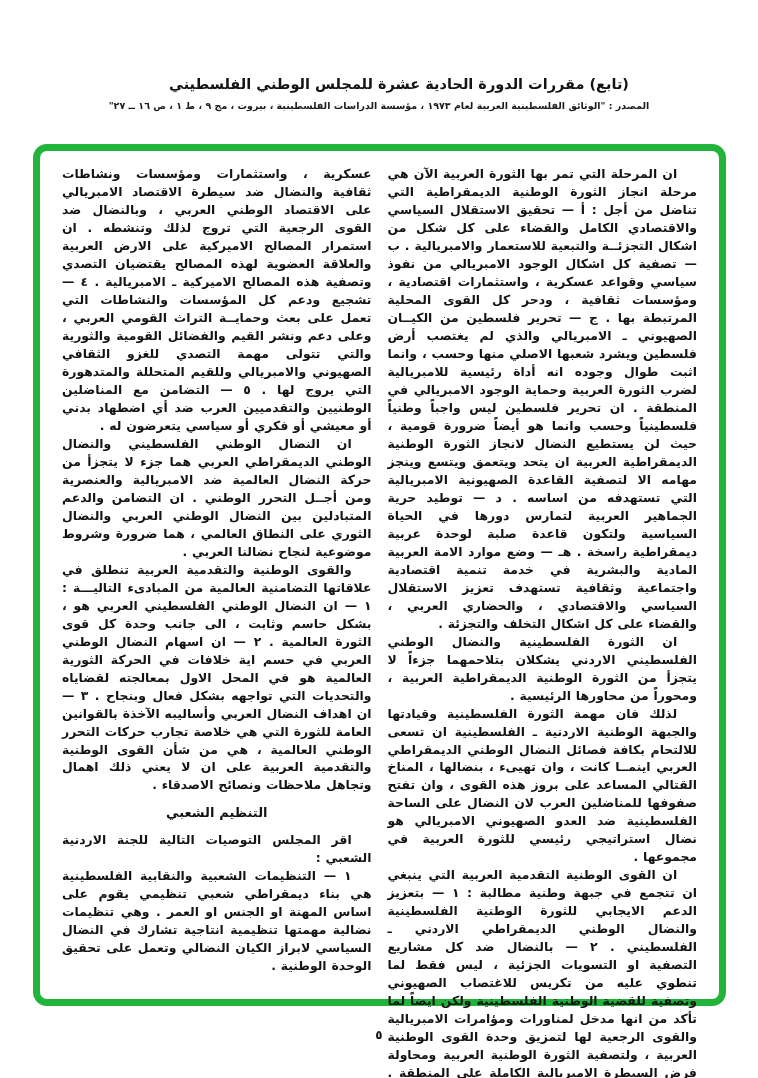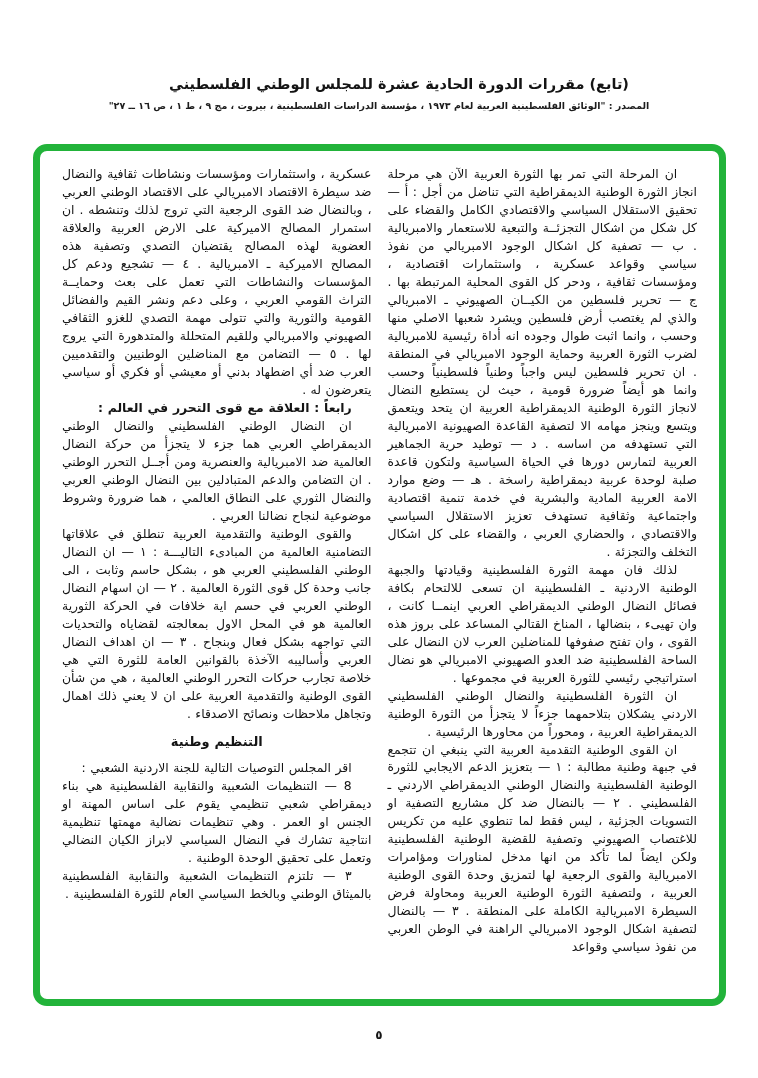--- a/index.html
+++ b/index.html
@@ -60,20 +60,21 @@
   .col {
     flex: 1 1 0;
     min-width: 0;
   }
   .col p {
     margin: 0;
     font-size: 12.4px;
     line-height: 1.45;
     text-align: justify;
     word-spacing: 0.5px;
+    font-weight: bold;
   }
   .col p.indent { text-indent: 1.6em; }
   .col p.h      { font-weight: bold; }
   .center-h {
     font-weight: bold;
     text-align: center !important;
     text-indent: 0 !important;
     margin: 10px 0 8px 0 !important;
     font-size: 13px !important;
   }
@@ -94,34 +95,32 @@
 
   <div class="doc-title">(تابع) مقررات الدورة الحادية عشرة للمجلس الوطني الفلسطيني</div>
 
   <div class="doc-source">المصدر : "الوثائق الفلسطينية العربية لعام ١٩٧٣ ، مؤسسة الدراسات الفلسطينية ، بيروت ، مج ٩ ، ط ١ ، ص ١٦ ــ ٢٧"</div>
 
   <div class="green-box">
     <div class="columns">
 
       <div class="col">
         <p class="indent">ان المرحلة التي تمر بها الثورة العربية الآن هي مرحلة انجاز الثورة الوطنية الديمقراطية التي تناضل من أجل : أ — تحقيق الاستقلال السياسي والاقتصادي الكامل والقضاء على كل شكل من اشكال التجزئــة والتبعية للاستعمار والامبريالية . ب — تصفية كل اشكال الوجود الامبريالي من نفوذ سياسي وقواعد عسكرية ، واستثمارات اقتصادية ، ومؤسسات ثقافية ، ودحر كل القوى المحلية المرتبطة بها . ج — تحرير فلسطين من الكيــان الصهيوني ـ الامبريالي والذي لم يغتصب أرض فلسطين ويشرد شعبها الاصلي منها وحسب ، وانما اثبت طوال وجوده انه أداة رئيسية للامبريالية لضرب الثورة العربية وحماية الوجود الامبريالي في المنطقة . ان تحرير فلسطين ليس واجباً وطنياً فلسطينياً وحسب وانما هو أيضاً ضرورة قومية ، حيث لن يستطيع النضال لانجاز الثورة الوطنية الديمقراطية العربية ان يتحد ويتعمق ويتسع وينجز مهامه الا لتصفية القاعدة الصهيونية الامبريالية التي تستهدفه من اساسه . د — توطيد حرية الجماهير العربية لتمارس دورها في الحياة السياسية ولتكون قاعدة صلبة لوحدة عربية ديمقراطية راسخة . هـ — وضع موارد الامة العربية المادية والبشرية في خدمة تنمية اقتصادية واجتماعية وثقافية تستهدف تعزيز الاستقلال السياسي والاقتصادي ، والحضاري العربي ، والقضاء على كل اشكال التخلف والتجزئة .</p>
+        <p class="indent">ان الثورة الفلسطينية والنضال الوطني الفلسطيني الاردني يشكلان بتلاحمهما جزءاً لا يتجزأ من الثورة الوطنية الديمقراطية العربية ، ومحوراً من محاورها الرئيسية .</p>
         <p class="indent">لذلك فان مهمة الثورة الفلسطينية وقيادتها والجبهة الوطنية الاردنية ـ الفلسطينية ان تسعى للالتحام بكافة فصائل النضال الوطني الديمقراطي العربي اينمــا كانت ، وان تهيىء ، بنضالها ، المناخ القتالي المساعد على بروز هذه القوى ، وان تفتح صفوفها للمناضلين العرب لان النضال على الساحة الفلسطينية ضد العدو الصهيوني الامبريالي هو نضال استراتيجي رئيسي للثورة العربية في مجموعها .</p>
-        <p class="indent">ان الثورة الفلسطينية والنضال الوطني الفلسطيني الاردني يشكلان بتلاحمهما جزءاً لا يتجزأ من الثورة الوطنية الديمقراطية العربية ، ومحوراً من محاورها الرئيسية .</p>
         <p class="indent">ان القوى الوطنية التقدمية العربية التي ينبغي ان تتجمع في جبهة وطنية مطالبة : ١ — بتعزيز الدعم الايجابي للثورة الوطنية الفلسطينية والنضال الوطني الديمقراطي الاردني ـ الفلسطيني . ٢ — بالنضال ضد كل مشاريع التصفية او التسويات الجزئية ، ليس فقط لما تنطوي عليه من تكريس للاغتصاب الصهيوني وتصفية للقضية الوطنية الفلسطينية ولكن ايضاً لما تأكد من انها مدخل لمناورات ومؤامرات الامبريالية والقوى الرجعية لها لتمزيق وحدة القوى الوطنية العربية ، ولتصفية الثورة الوطنية العربية ومحاولة فرض السيطرة الامبريالية الكاملة على المنطقة . ٣ — بالنضال لتصفية اشكال الوجود الامبريالي الراهنة في الوطن العربي من نفوذ سياسي وقواعد</p>
       </div>
 
       <div class="col">
         <p>عسكرية ، واستثمارات ومؤسسات ونشاطات ثقافية والنضال ضد سيطرة الاقتصاد الامبريالي على الاقتصاد الوطني العربي ، وبالنضال ضد القوى الرجعية التي تروج لذلك وتنشطه . ان استمرار المصالح الاميركية على الارض العربية والعلاقة العضوية لهذه المصالح يقتضيان التصدي وتصفية هذه المصالح الاميركية ـ الامبريالية . ٤ — تشجيع ودعم كل المؤسسات والنشاطات التي تعمل على بعث وحمايــة التراث القومي العربي ، وعلى دعم ونشر القيم والفضائل القومية والثورية والتي تتولى مهمة التصدي للغزو الثقافي الصهيوني والامبريالي وللقيم المتحللة والمتدهورة التي يروج لها . ٥ — التضامن مع المناضلين الوطنيين والتقدميين العرب ضد أي اضطهاد بدني أو معيشي أو فكري أو سياسي يتعرضون له .</p>
-        <p class="h indent">رابعاً : العلاقة مع قوى التحرر في العالم :</p>
         <p class="indent">ان النضال الوطني الفلسطيني والنضال الوطني الديمقراطي العربي هما جزء لا يتجزأ من حركة النضال العالمية ضد الامبريالية والعنصرية ومن أجــل التحرر الوطني . ان التضامن والدعم المتبادلين بين النضال الوطني العربي والنضال الثوري على النطاق العالمي ، هما ضرورة وشروط موضوعية لنجاح نضالنا العربي .</p>
         <p class="indent">والقوى الوطنية والتقدمية العربية تنطلق في علاقاتها التضامنية العالمية من المبادىء التاليـــة : ١ — ان النضال الوطني الفلسطيني العربي هو ، بشكل حاسم وثابت ، الى جانب وحدة كل قوى الثورة العالمية . ٢ — ان اسهام النضال الوطني العربي في حسم اية خلافات في الحركة الثورية العالمية هو في المحل الاول بمعالجته لقضاياه والتحديات التي تواجهه بشكل فعال وبنجاح . ٣ — ان اهداف النضال العربي وأساليبه الآخذة بالقوانين العامة للثورة التي هي خلاصة تجارب حركات التحرر الوطني العالمية ، هي من شأن القوى الوطنية والتقدمية العربية على ان لا يعني ذلك اهمال وتجاهل ملاحظات ونصائح الاصدقاء .</p>
-        <p class="center-h">التنظيم وطنية</p>
+        <p class="center-h">التنظيم الشعبي</p>
         <p class="indent">اقر المجلس التوصيات التالية للجنة الاردنية الشعبي :</p>
-        <p class="indent">8 — التنظيمات الشعبية والنقابية الفلسطينية هي بناء ديمقراطي شعبي تنظيمي يقوم على اساس المهنة او الجنس او العمر . وهي تنظيمات نضالية مهمتها تنظيمية انتاجية تشارك في النضال السياسي لابراز الكيان النضالي وتعمل على تحقيق الوحدة الوطنية .</p>
-        <p class="indent">٣ — تلتزم التنظيمات الشعبية والنقابية الفلسطينية بالميثاق الوطني وبالخط السياسي العام للثورة الفلسطينية .</p>
+        <p class="indent">١ — التنظيمات الشعبية والنقابية الفلسطينية هي بناء ديمقراطي شعبي تنظيمي يقوم على اساس المهنة او الجنس او العمر . وهي تنظيمات نضالية مهمتها تنظيمية انتاجية تشارك في النضال السياسي لابراز الكيان النضالي وتعمل على تحقيق الوحدة الوطنية .</p>
       </div>
 
     </div>
   </div>
 
   <div class="page-number">٥</div>
 
 </div>
 
 </body></html>

